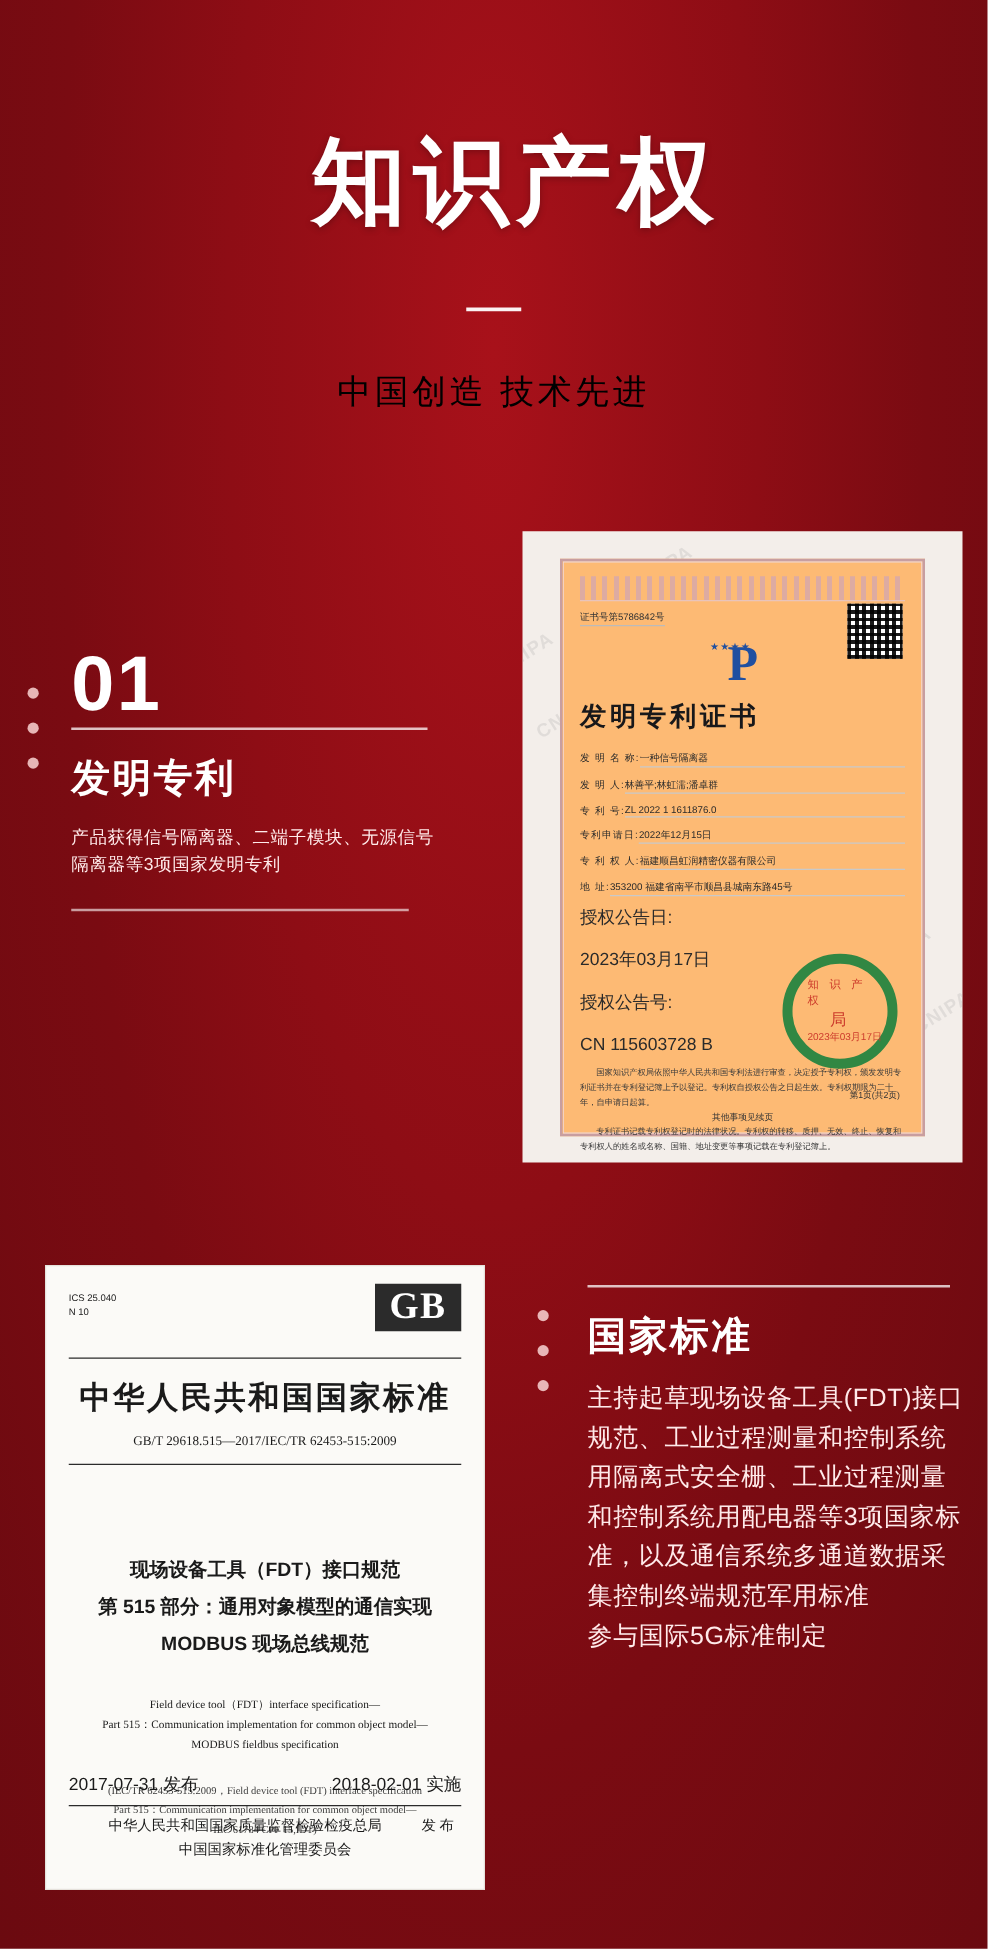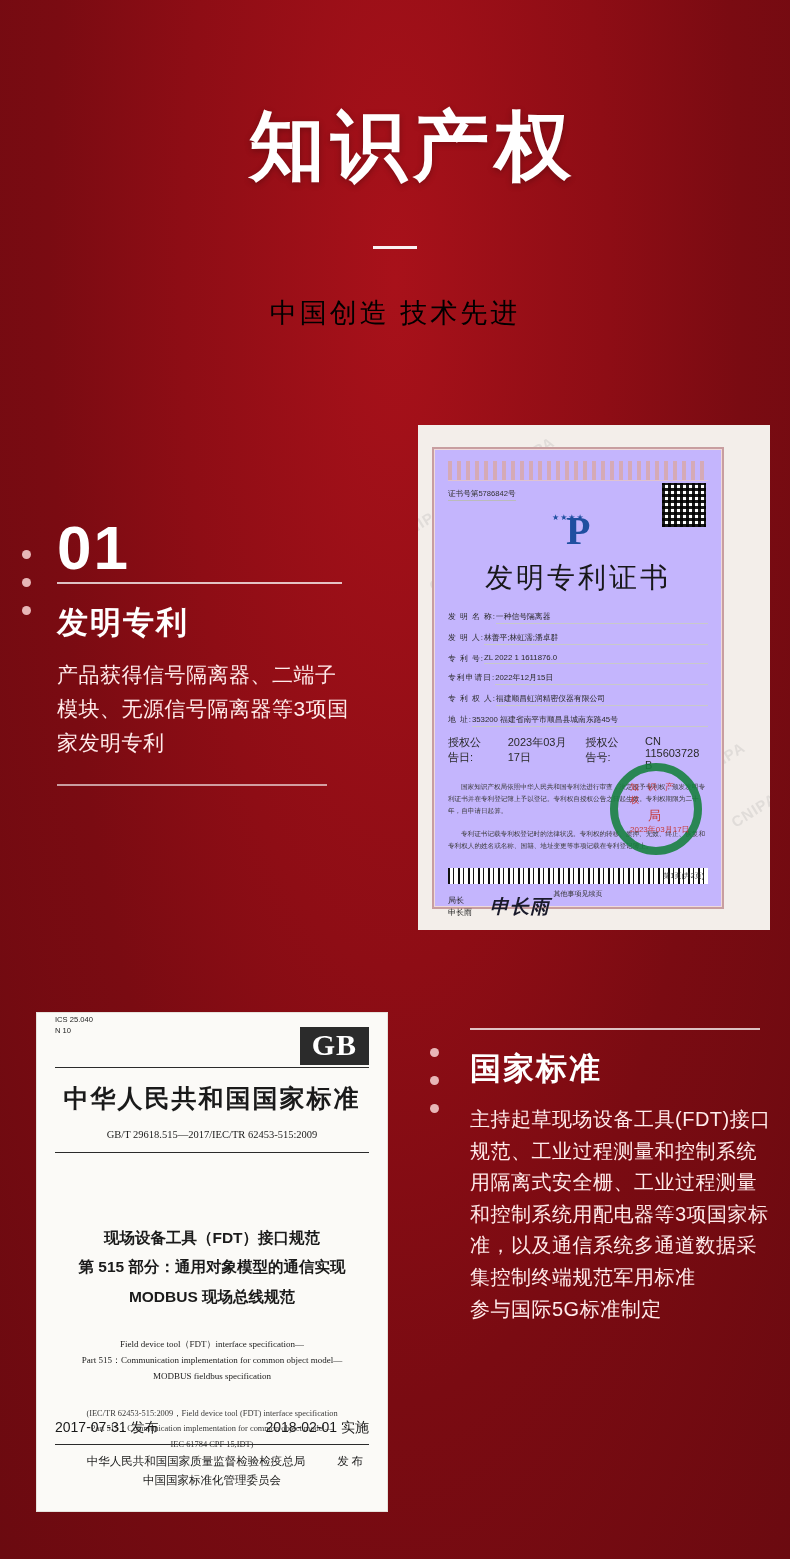--- a/index.html
+++ b/index.html
@@ -64,21 +64,21 @@
     margin-top: 6px;
   }
   .blocktitle {
     font-size: 31px;
     font-weight: 700;
     margin-top: 18px;
     letter-spacing: 2px;
   }
   .blockbody {
     margin-top: 14px;
-    font-size: 21px;
+    font-size: 14px;
     line-height: 1.62;
     color: #ffeaea;
     letter-spacing: .5px;
   }
   .bottomrule {
     height: 2px;
     background: rgba(255,255,255,.6);
     margin-top: 24px;
   }
 
@@ -112,23 +112,23 @@
     letter-spacing: 1px;
     line-height: 60px;
     transform: rotate(-32deg);
     transform-origin: center;
     white-space: pre;
     padding: 0 0 0 0;
     text-align: center;
   }
   .cert .page {
     position:absolute;
-    left: 14px; top: 22px;
+    left: 30px; top: 22px;
     width: 292px; height: 462px;
-    background: #c4b5fd;
+    background: #fdba74;
     border: 2px solid #c89ea0;
     box-shadow: 0 0 0 1px #f0d9da inset;
     padding: 12px 14px;
   }
   .cert .deco {
     height: 20px;
     background:
       repeating-linear-gradient(90deg,#d8a9ab 0 4px, transparent 4px 9px);
     opacity:.85;
     border-bottom: 1px solid #e6c6c7;
@@ -153,35 +153,34 @@
   .cert .emblem .p {
     position:absolute; left: 16px; top: 4px;
     font-size: 40px; line-height: 40px; font-weight:700;
     color:#1f4fa0; font-family:"Liberation Serif", serif;
   }
   .cert .emblem .stars {
     position:absolute; left: 2px; top: 6px;
     color:#1f4fa0; font-size: 8px; letter-spacing: 1px;
   }
   .cert .certtitle {
-    text-align:center;
     font-family:"Liberation Serif", serif;
-    font-size: 28px; font-weight:400; color:#18181a;
+    font-size: 21px; font-weight:700; color:#18181a;
     letter-spacing: 3px;
     margin-top: 4px;
   }
   .cert .fields { margin-top: 14px; }
   .cert .f {
     font-size: 7.8px; color:#2a2a2a;
     margin-bottom: 8px;
     display:flex; gap: 0;
   }
   .cert .f .k { white-space:nowrap; letter-spacing:1px; }
   .cert .f .v { border-bottom: 1px solid #c9c9c9; flex:1; padding-bottom:1px; }
-  .cert .f2 { display:flex; gap: 16px; font-size:11px; color:#2a2a2a; margin-bottom: 10px; }
+  .cert .f2 { display:flex; gap: 16px; font-size:14px; color:#2a2a2a; margin-bottom: 10px; flex-direction: column; }
   .cert .para {
     font-size: 6.6px; line-height: 1.85; color:#3a3a3a;
     text-indent: 13px; margin-top: 10px;
   }
   .cert .barcode {
     margin-top: 16px; height: 16px;
     background: repeating-linear-gradient(90deg,#111 0 2px,#fff 2px 5px,#111 5px 6px,#fff 6px 10px);
   }
   .cert .sigrow { display:flex; align-items:center; margin-top: 10px; }
   .cert .sigk { font-size: 8px; color:#222; line-height:1.5; }
@@ -205,21 +204,21 @@
   .cert .footnote { position:absolute; left:0; right:0; bottom: 8px; text-align:center; font-size:7px; color:#333; }
 
   
   .gb {
     position:absolute;
     left: 36px; top: 1012px;
     width: 352px; height: 500px;
     background: #fbfaf7;
     color:#1a1a1a;
     border: 1px solid #e6e2dc;
-    padding: 1px 18px;
+    padding: 20px 18px;
   }
   .gb .ics { font-size: 7.6px; line-height:1.5; color:#222; }
   .gb .gblogo {
     position:absolute; right: 18px; top: 14px;
     background:#2b2b2b; color:#fff;
     font-family:"Liberation Serif", serif;
     font-weight:700; font-size: 30px;
     padding: 1px 12px 3px;
     letter-spacing: 1px;
   }

